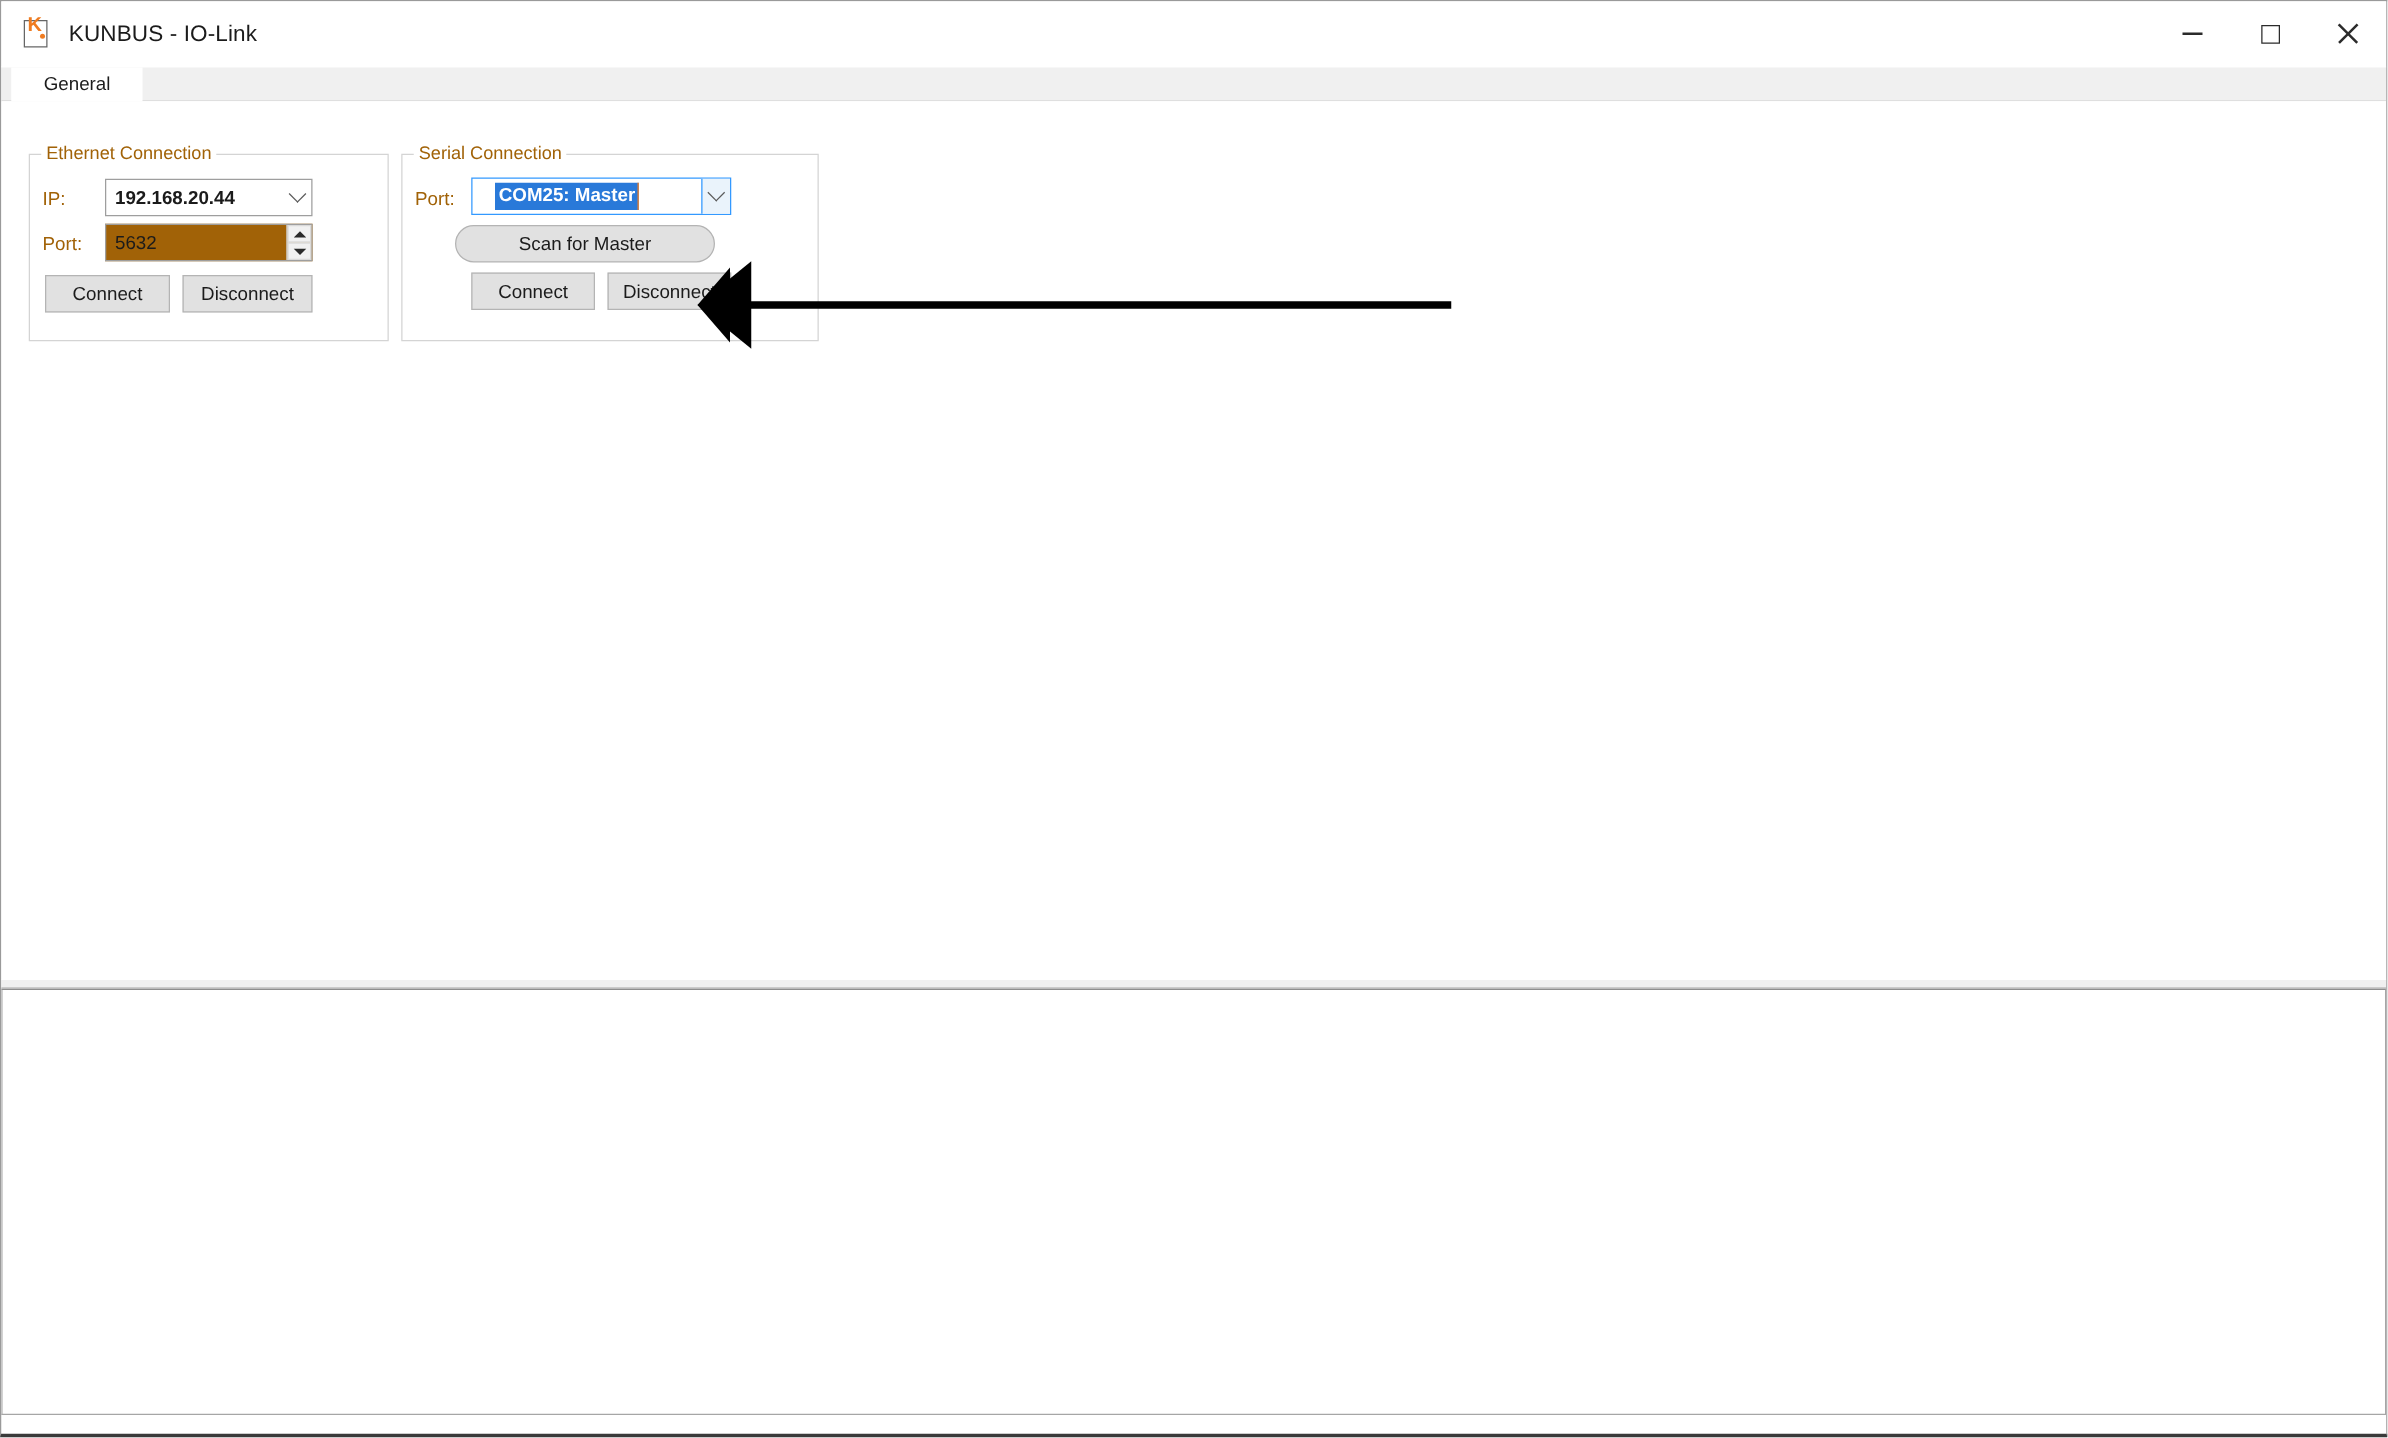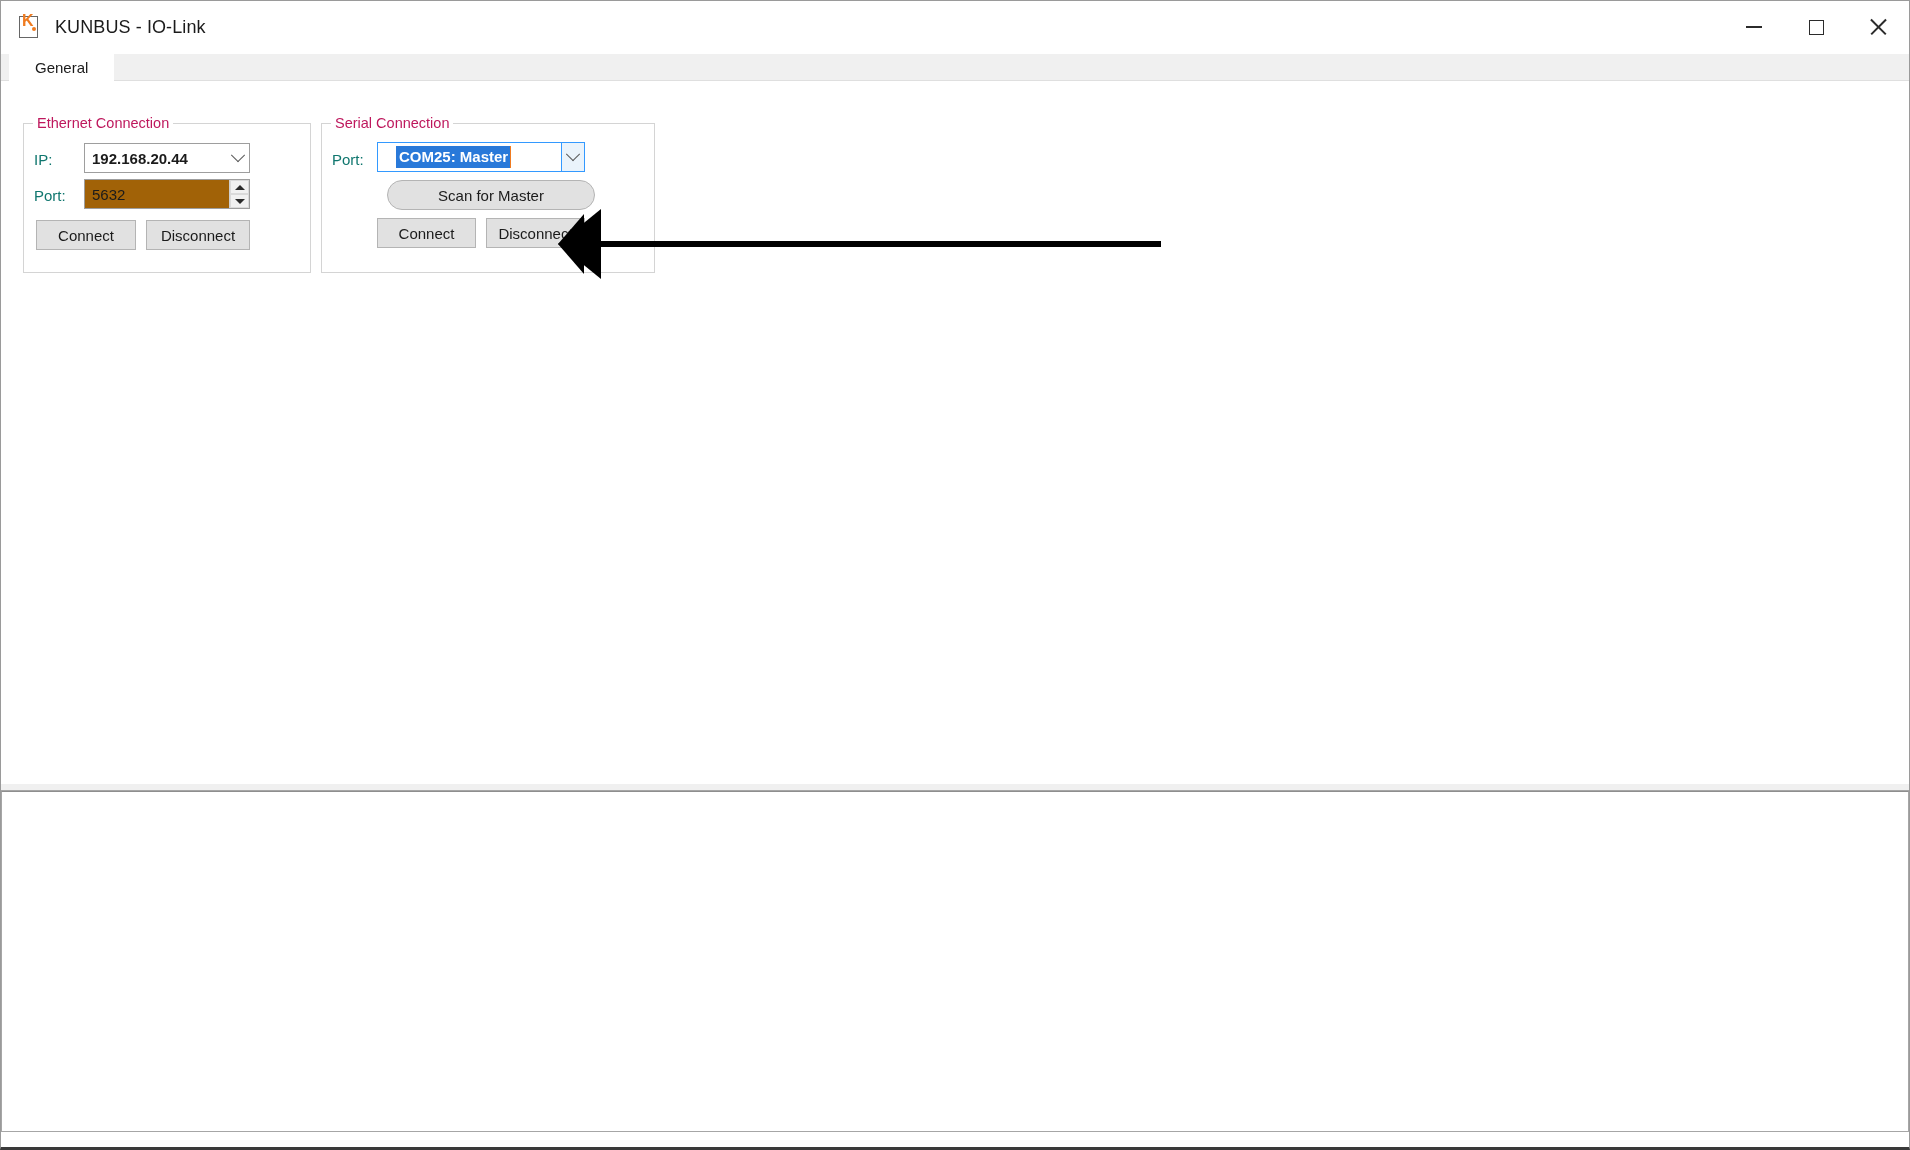--- a/index.html
+++ b/index.html
@@ -152,31 +152,31 @@
     box-sizing: border-box;
     border: 1px solid #d4d4d4;
   }
   .groupbox > .gb-title {
     position: absolute;
     top: -9px;
     left: 9px;
     background: #ffffff;
     padding: 0 4px;
     font-size: 14.5px;
-    color: #be185d;
+    color: #a16207;
     white-space: nowrap;
   }
 
   #gb-ethernet { left: 22px; top: 42px; width: 288px; height: 150px; }
   #gb-serial   { left: 320px; top: 42px; width: 334px; height: 150px; }
 
   .row-label {
     position: absolute;
     font-size: 15px;
-    color: #0f766e;
+    color: #a16207;
   }
 
   
   .combo {
     position: absolute;
     box-sizing: border-box;
     background: #ffffff;
     border: 1px solid #9e9e9e;
     display: flex;
     align-items: center;
@@ -397,21 +397,21 @@
 
       <div class="combo focused" style="left:55px; top:18px; width:208px; height:30px;">
         <span class="combo-value">
           <span class="sel-text">COM25: Master</span>
         </span>
         <span class="combo-arrow">
             <span class="chev"></span>
           </span>
       </div>
 
-      <button class="btn" style="left:65px; top:56px; width:208px; height:30px;border-radius:15px;">Scan for Master</button>
+      <button class="btn" style="left:42px; top:56px; width:208px; height:30px;border-radius:15px;">Scan for Master</button>
 
       <button class="btn" style="left:55px; top:94px; width:99px; height:30px;">Connect</button>
       <button class="btn" style="left:164px; top:94px; width:99px; height:30px;">Disconnect</button>
     </div>
 
   </div>
 
   <div class="splitter"></div>
 
   <div class="logpanel">

